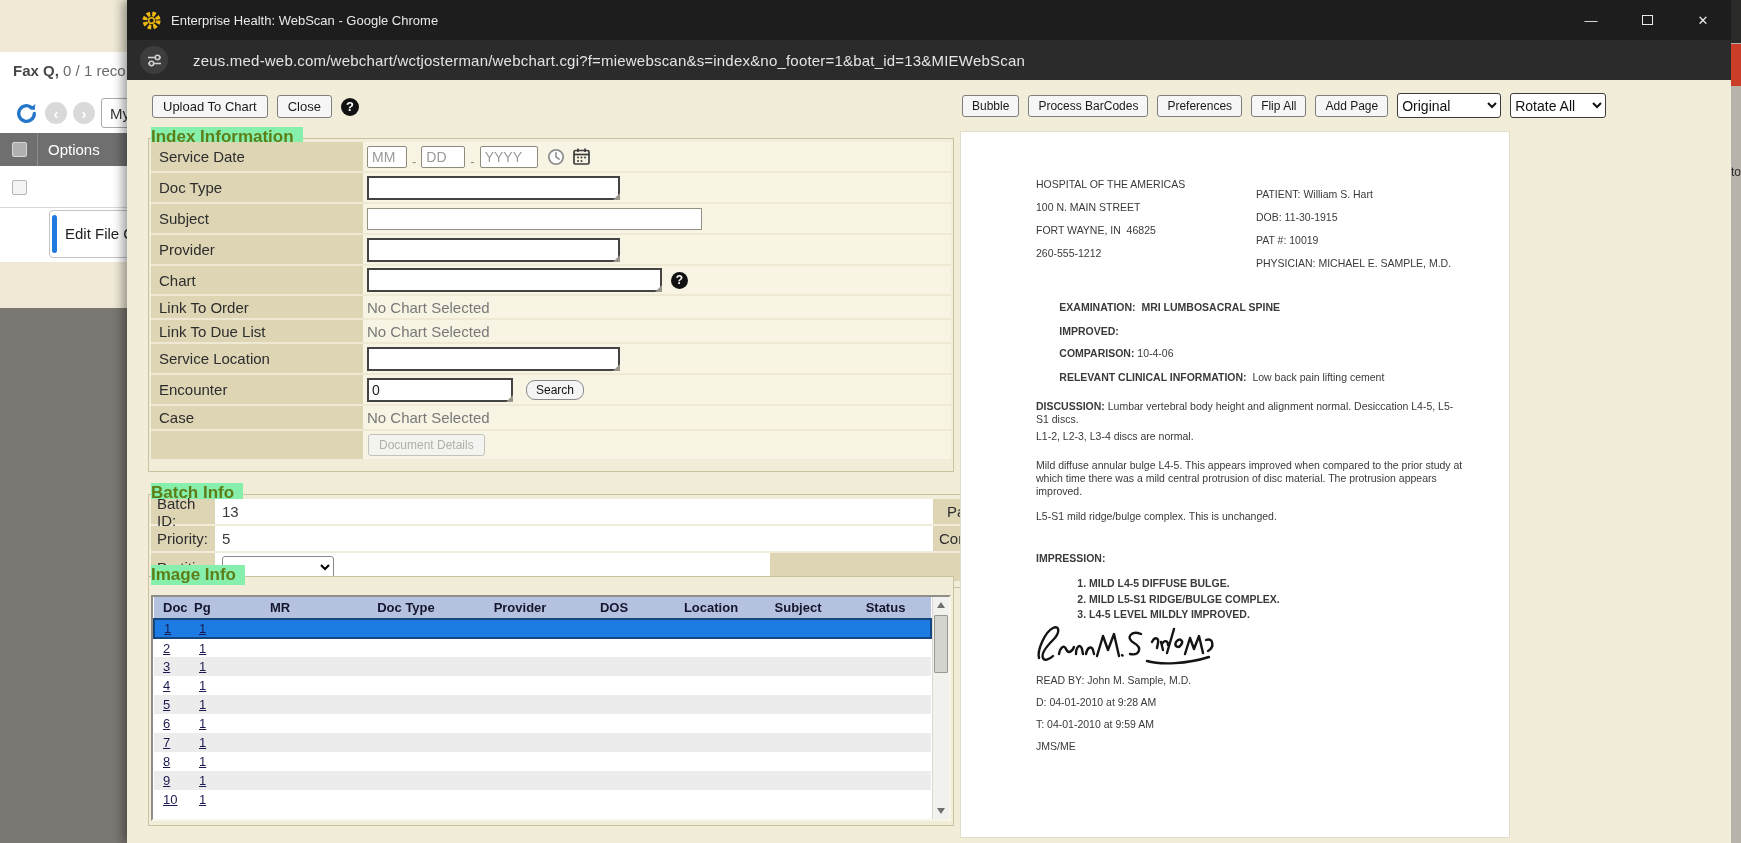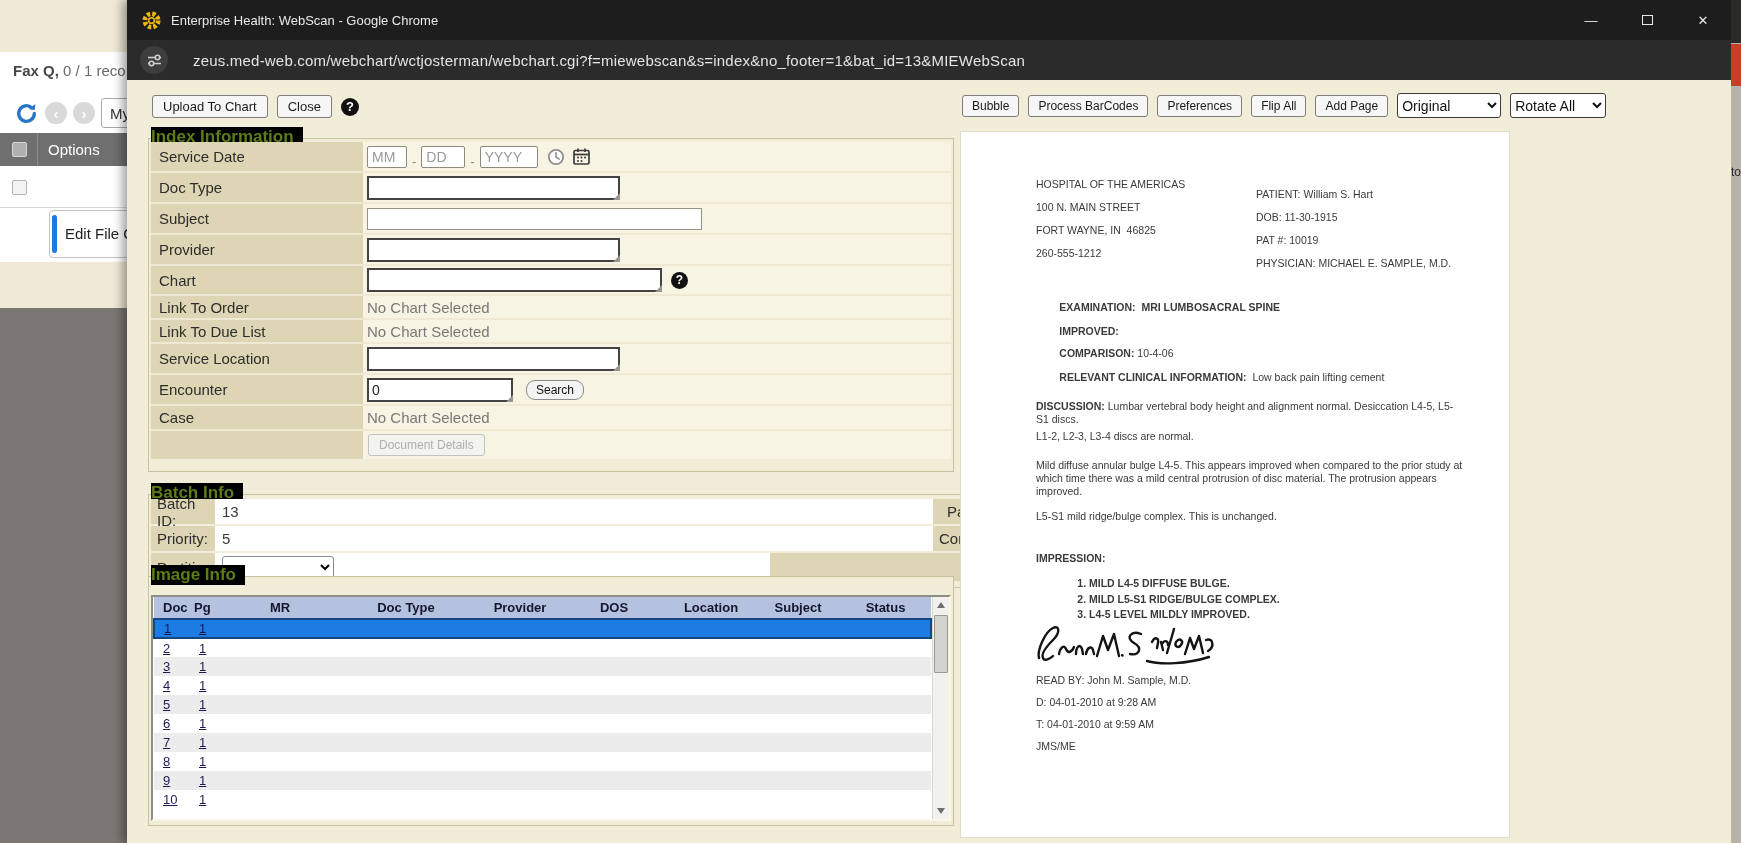--- a/index.html
+++ b/index.html
@@ -47,21 +47,21 @@
 
   
   .preview-toolbar { position:absolute; left:835px; top:13px; display:flex; align-items:center; gap:9px; }
   .pv-btn { background:#f6f6f6; border:1px solid #7e7e7e; border-radius:3px; font-size:12px; color:#1a1a1a; padding:3px 9px; white-space:nowrap; font-family:inherit; }
   .pv-select { height:25px; font-size:14px; font-family:inherit; border:1px solid #3c3c3c; border-radius:3px; background:#fff; color:#111; }
   .pv-select.zoom { width:104px; }
   .pv-select.rotate { width:96px; }
 
   
   .section { position:absolute; border:1px solid #c9c19f; background:#f2edd9; }
-  .section-title { position:absolute; top:-12px; left:2px; font-size:17px; font-weight:bold; color:#5d7d17; background:#000000; padding-right:9px; line-height:1.2; }
+  .section-title { position:absolute; top:-12px; left:2px; font-size:17px; font-weight:bold; color:#5d7d17; background:#86efac; padding-right:9px; line-height:1.2; }
 
   
   .form-rows { position:absolute; inset:3px 2px 2px 2px; display:flex; flex-direction:column; }
   .frow { display:flex; border-bottom:2px solid #efe9d3; }
   .frow .flabel { width:212px; background:#ddd5b4; font-size:15px; color:#2d2d2d; display:flex; align-items:center; padding-left:8px; flex-shrink:0; }
   .frow .fvalue { flex:1; background:#f8f4e3; display:flex; align-items:center; padding-left:4px; gap:4px; }
   .h31{height:31px}.h30{height:30px}.h24{height:24px}.h25{height:25px}.h28{height:28px; border-bottom:none}
   .txt-input { height:22px; border:1px solid #979183; background:#fff; font-size:14px; font-family:inherit; padding:0 3px; color:#222; }
   .combo-wrap { position:relative; display:inline-flex; }
   .combo-wrap::after { content:""; position:absolute; right:0; bottom:0; width:0; height:0; border-left:7px solid transparent; border-bottom:7px solid #9a958a; }

